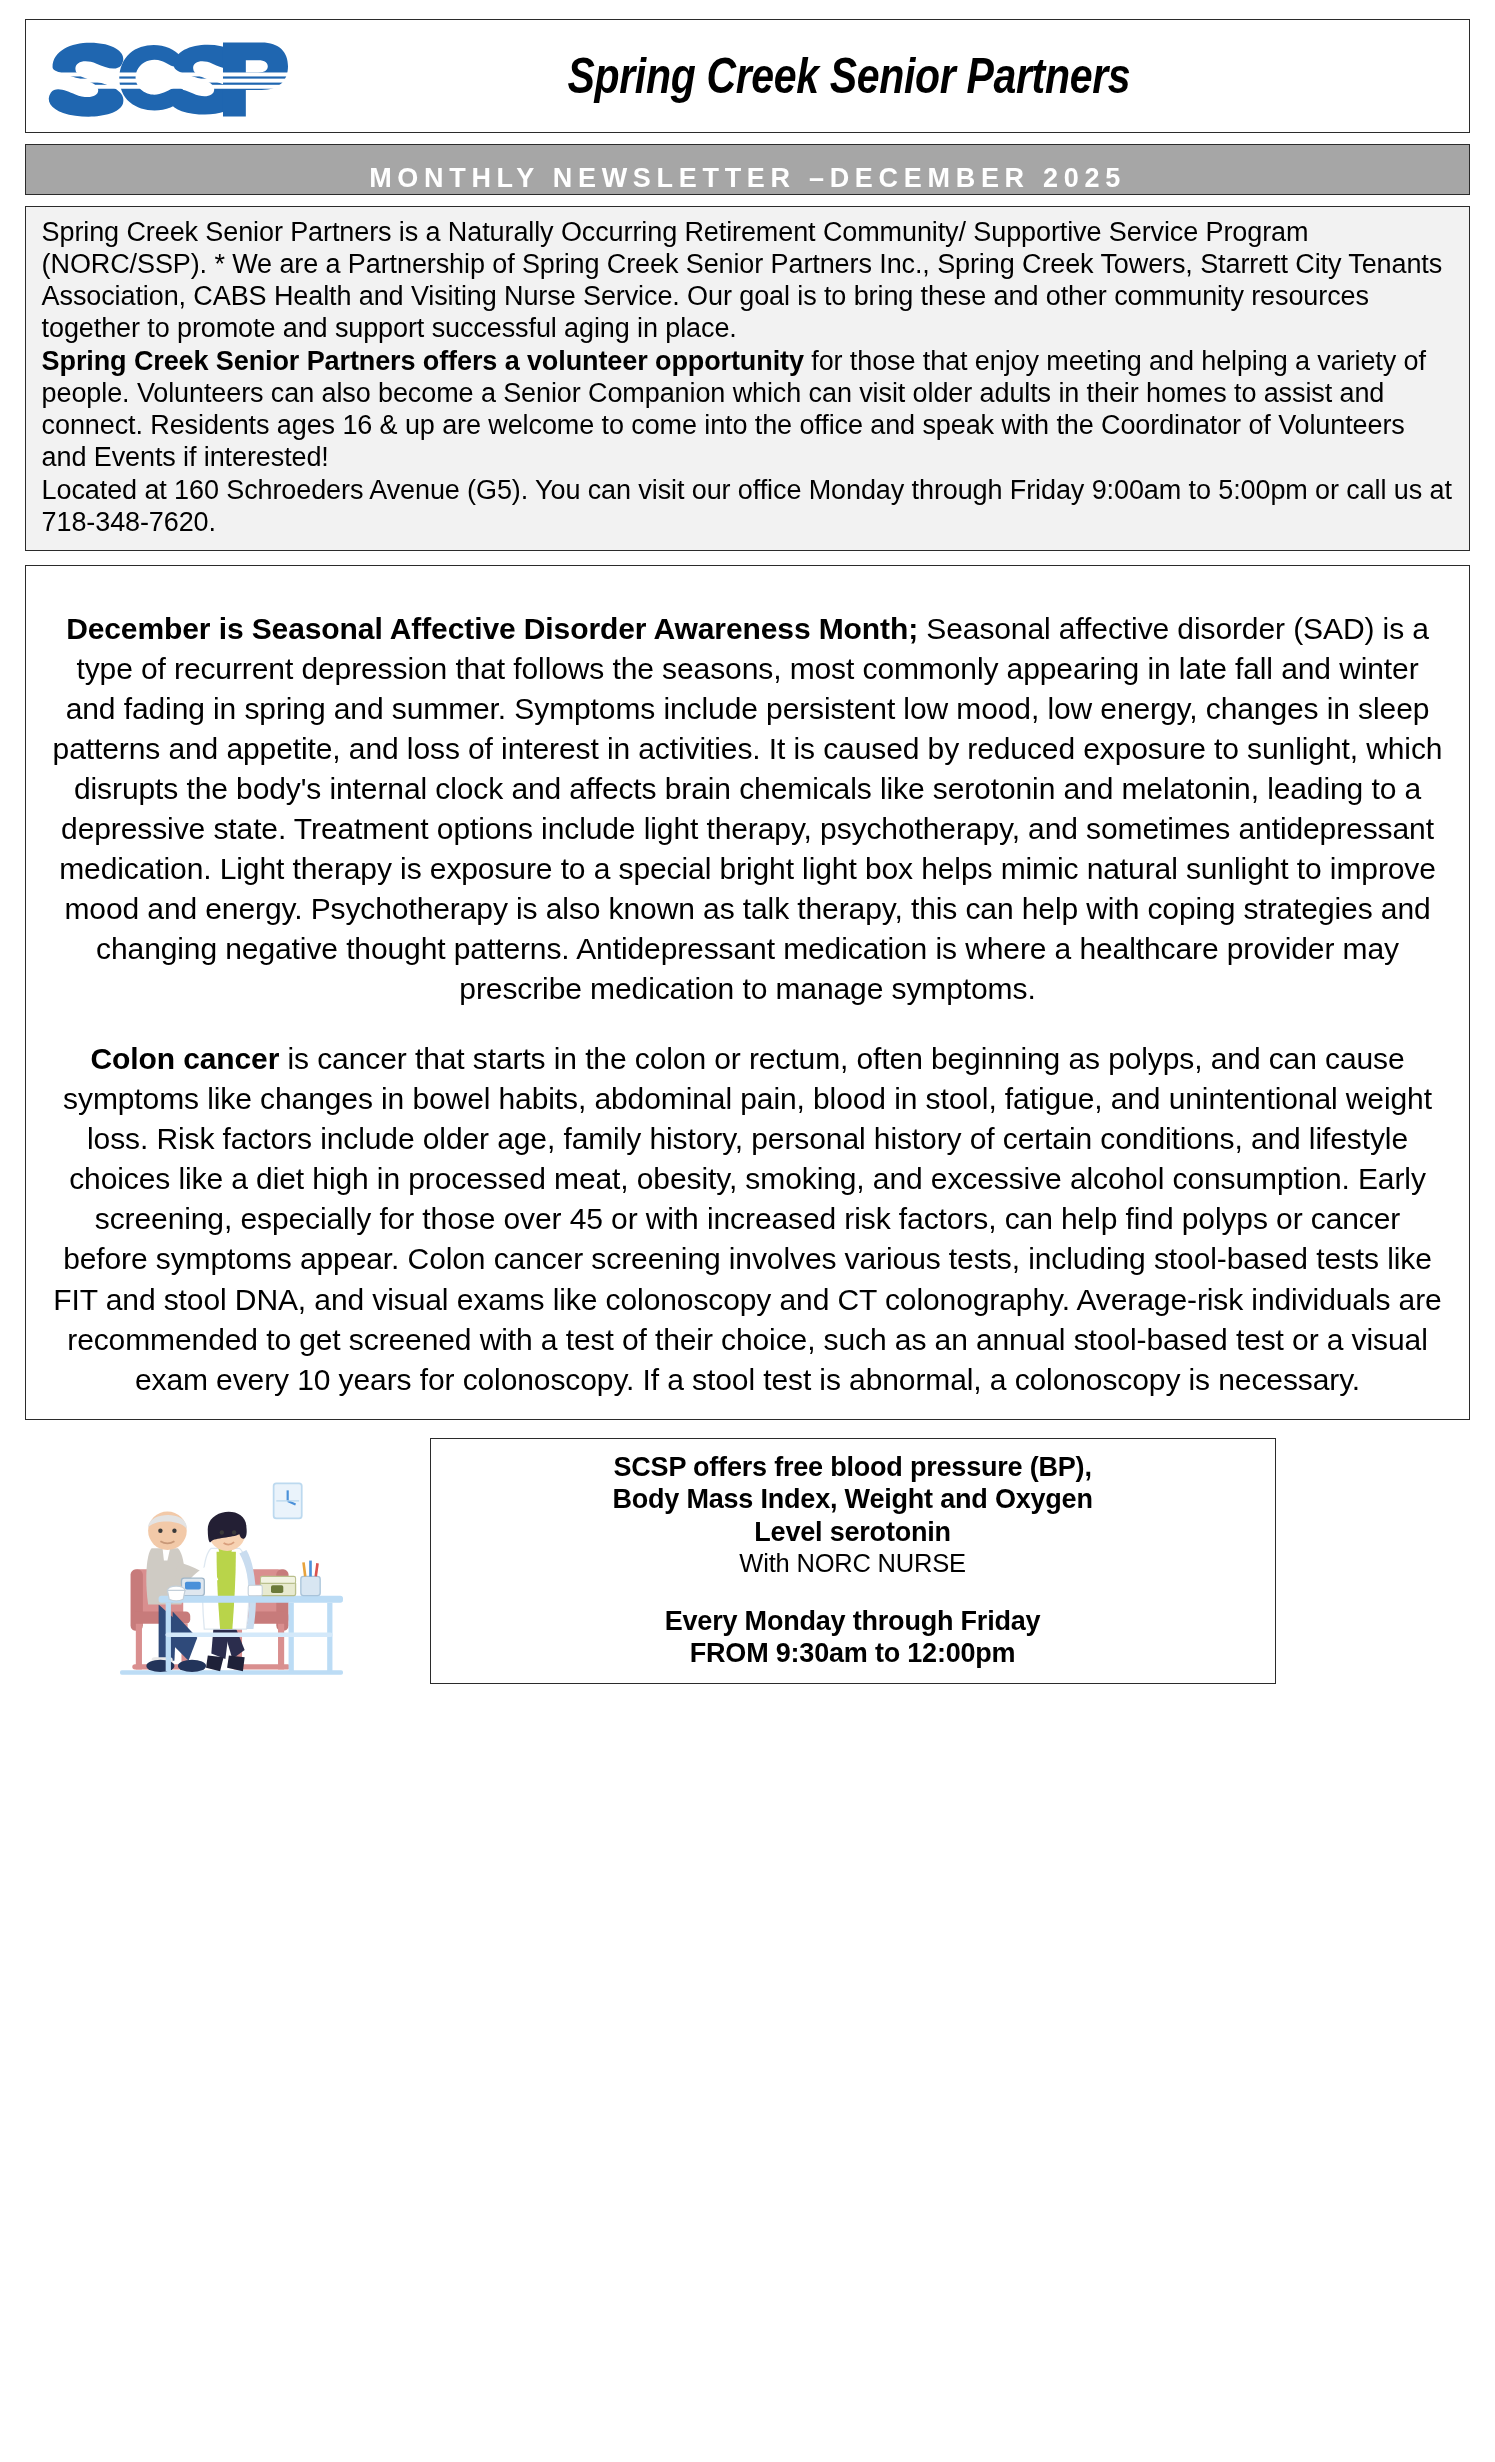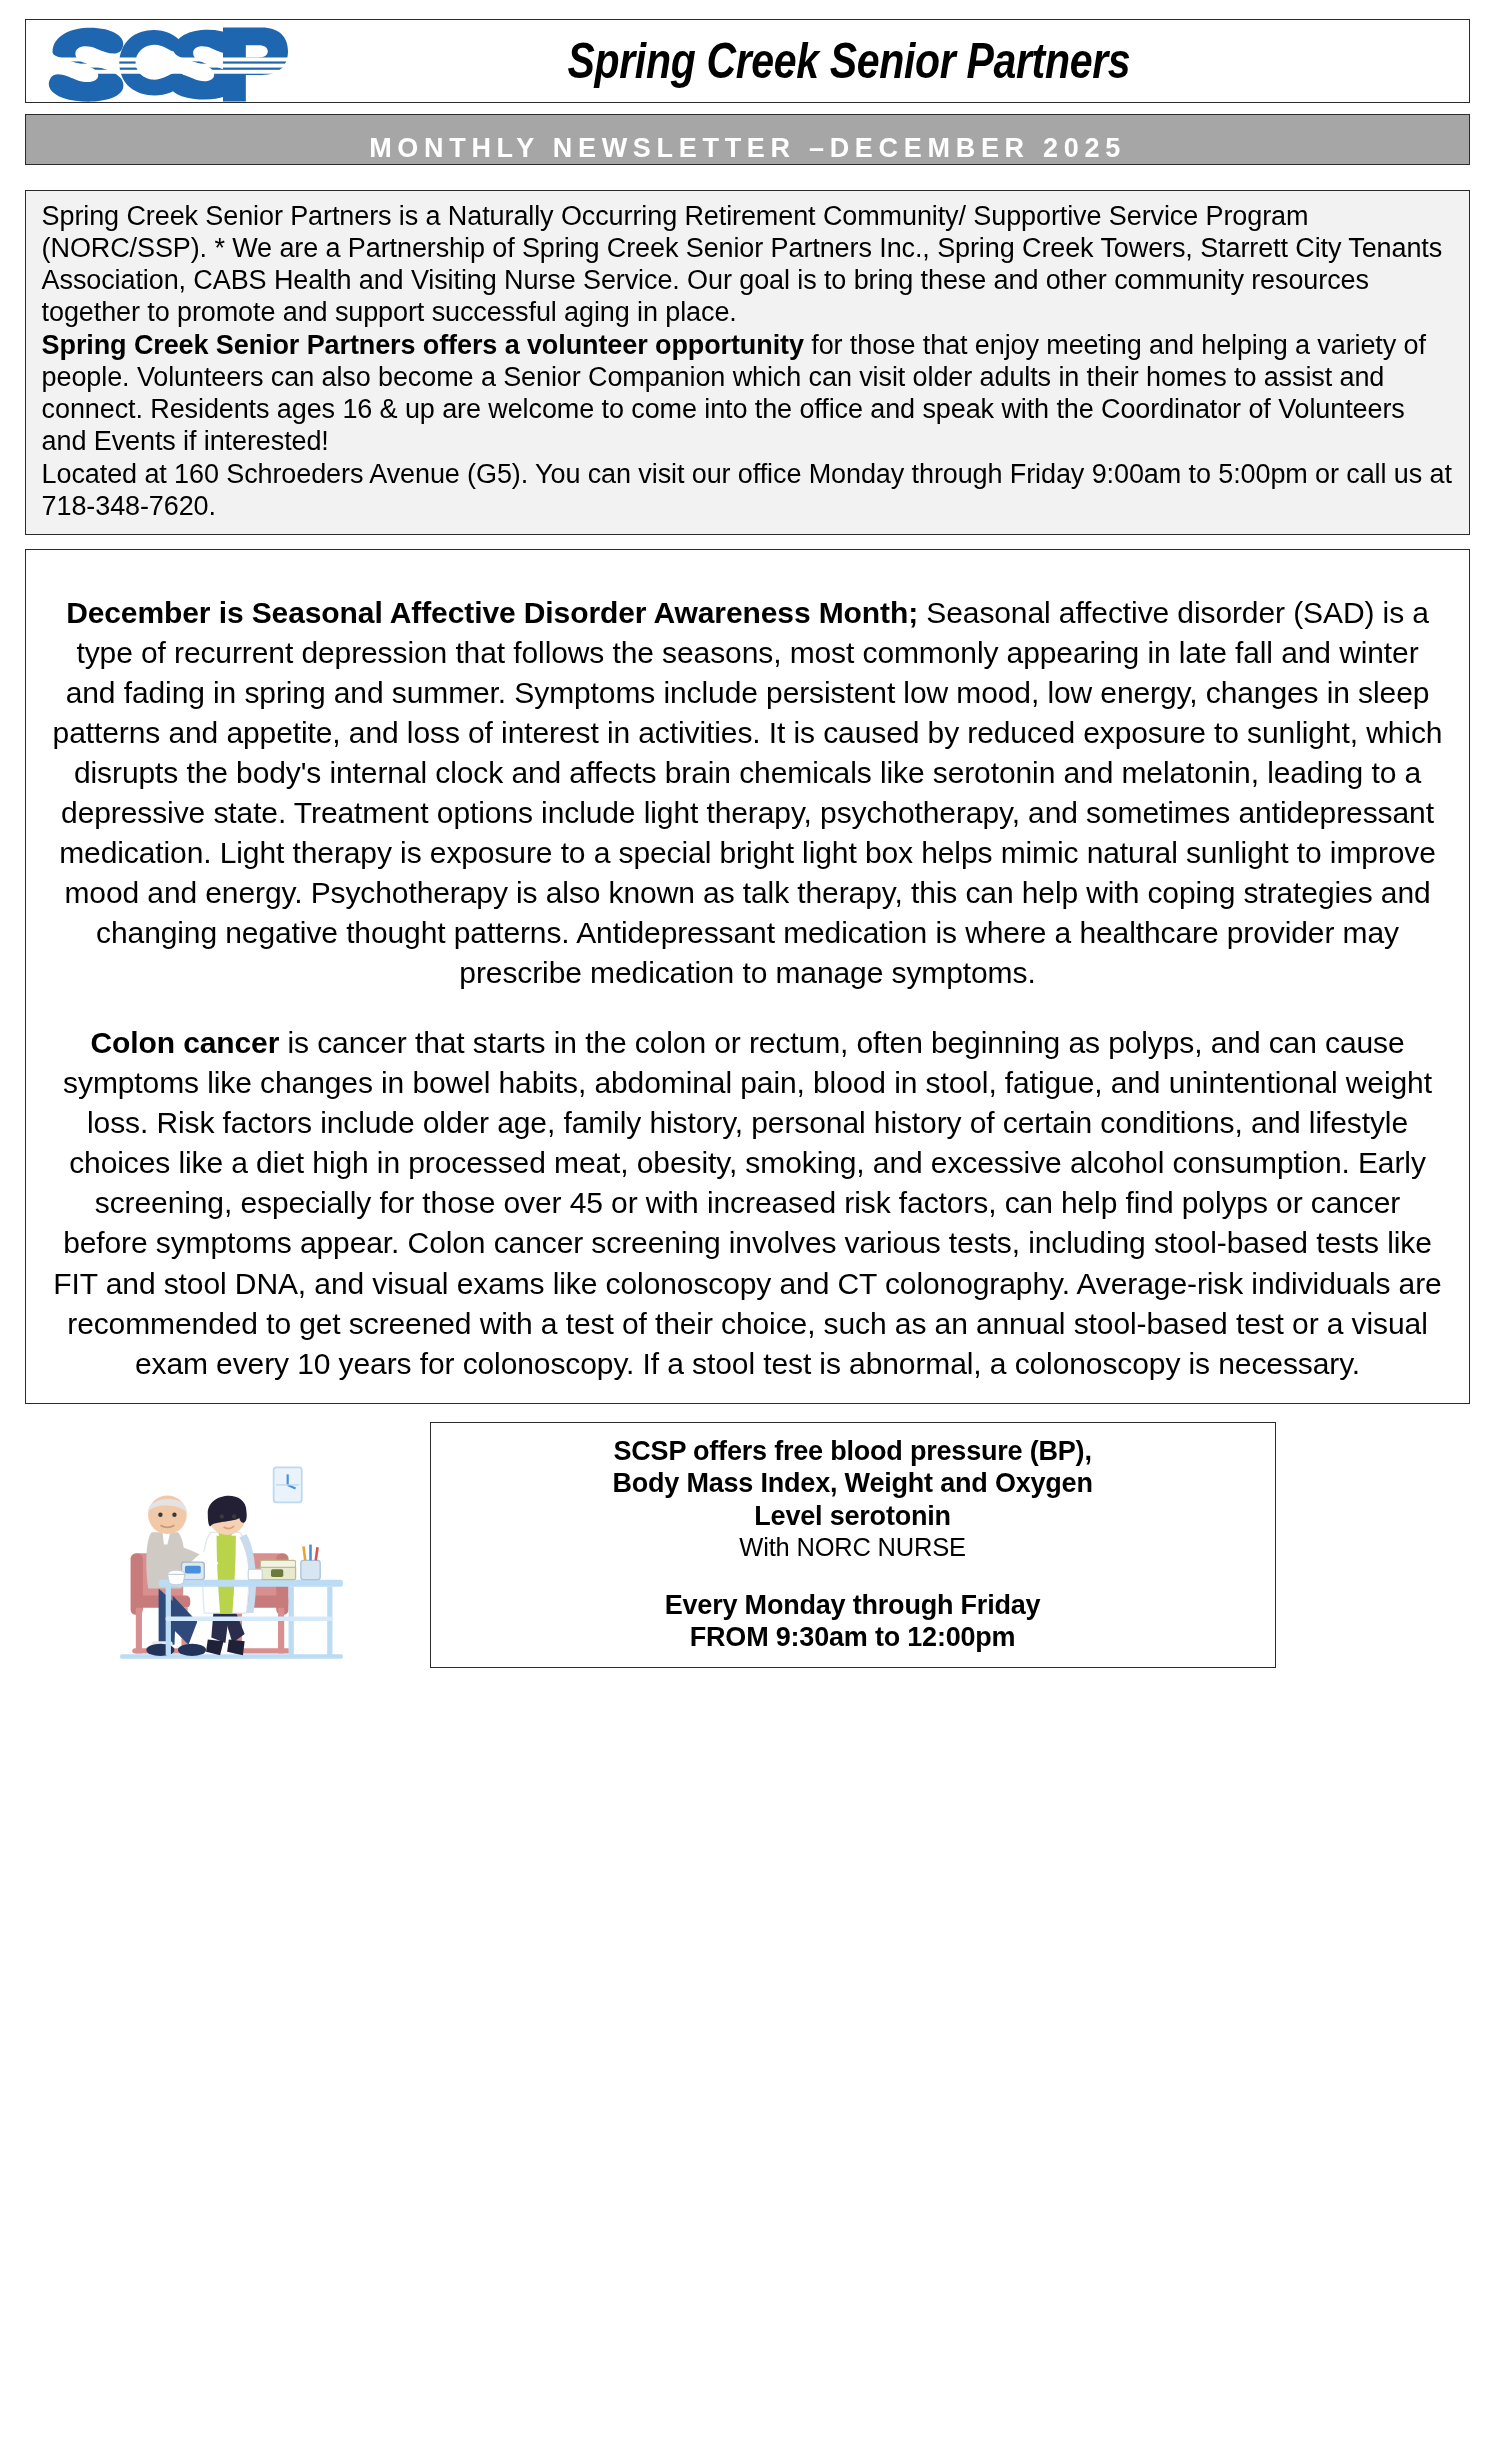--- a/index.html
+++ b/index.html
@@ -21,21 +21,21 @@
     width: 1495px;
     height: 2462px;
     background: #ffffff;
     padding: 0 24.6px;
   }
 
   
   .masthead {
     position: relative;
     margin-top: 19.3px;
-    height: 84px;
+    height: 114px;
     border: 1.8px solid #2b2b2b;
     background: #ffffff;
     display: flex;
     align-items: center;
   }
 
   .logo-wrap {
     width: 255px;
     height: 97px;
     position: relative;
@@ -74,21 +74,21 @@
   .banner-text {
     color: #ffffff;
     font-weight: bold;
     font-size: 27px;
     letter-spacing: 5.7px;
     font-family: "Liberation Sans", sans-serif;
   }
 
   
   .intro-box {
-    margin-top: 25px;
+    margin-top: 11px;
     border: 1.8px solid #2b2b2b;
     background: #f2f2f2;
     padding: 8.8px 16px 12.3px 16px;
   }
   .intro-box p {
     margin: 0;
     font-size: 27px;
     line-height: 1.195;
     font-family: "Liberation Sans Narrow", "Liberation Sans", sans-serif;
     letter-spacing: -0.1px;

